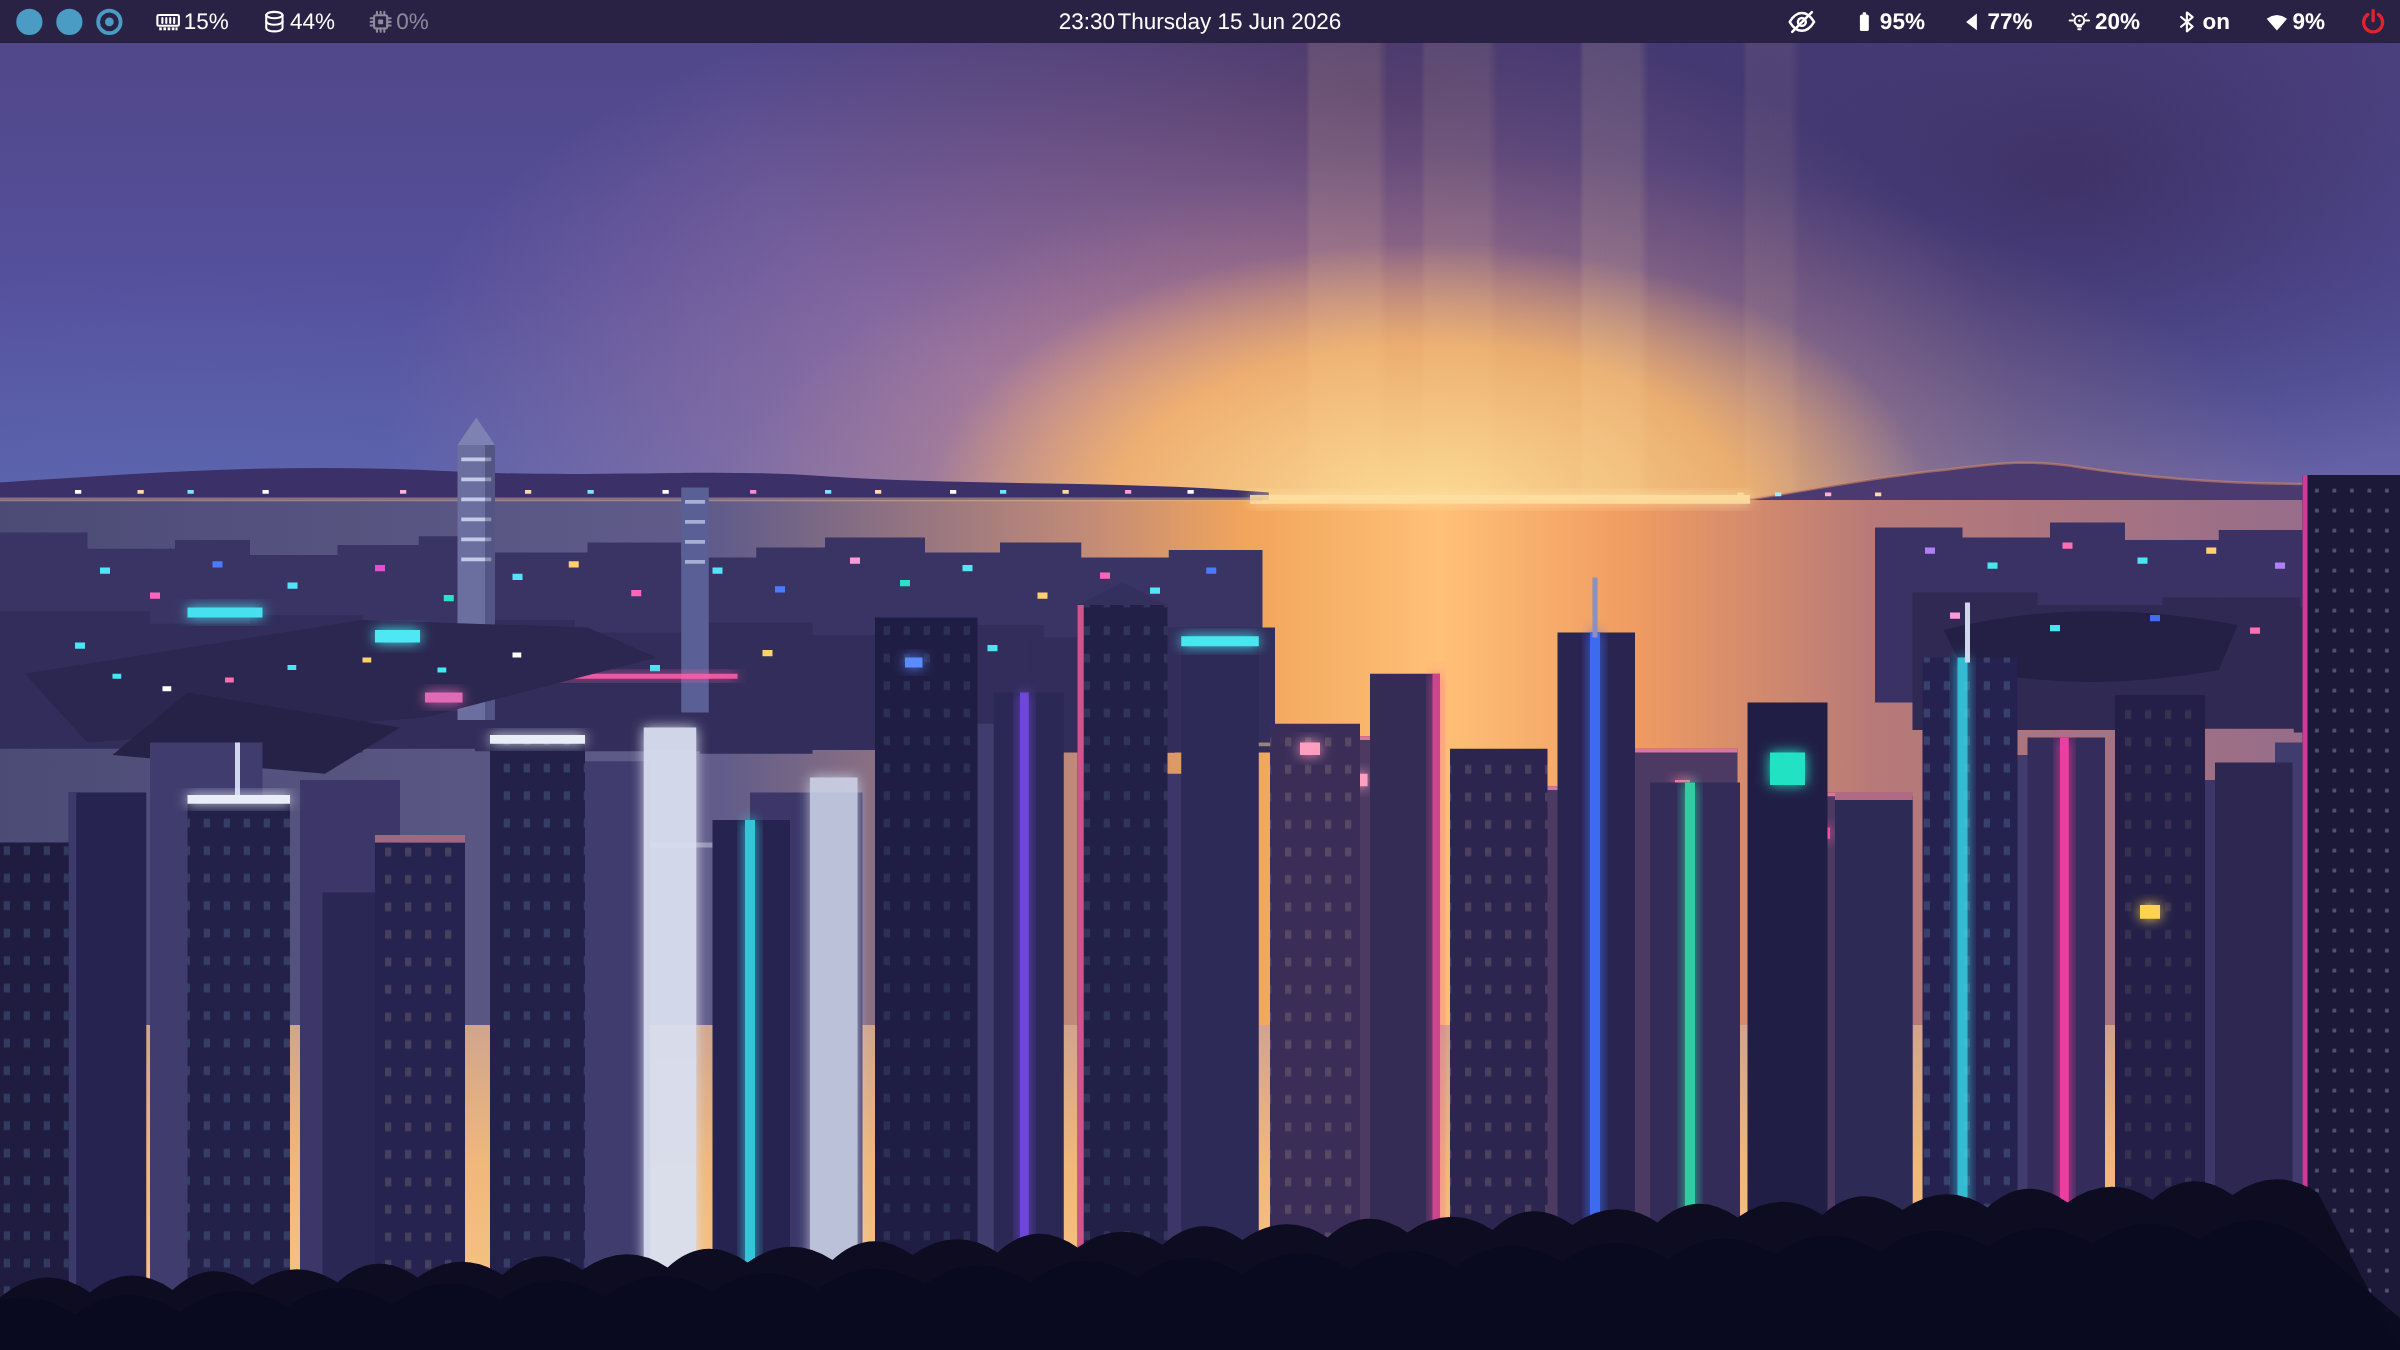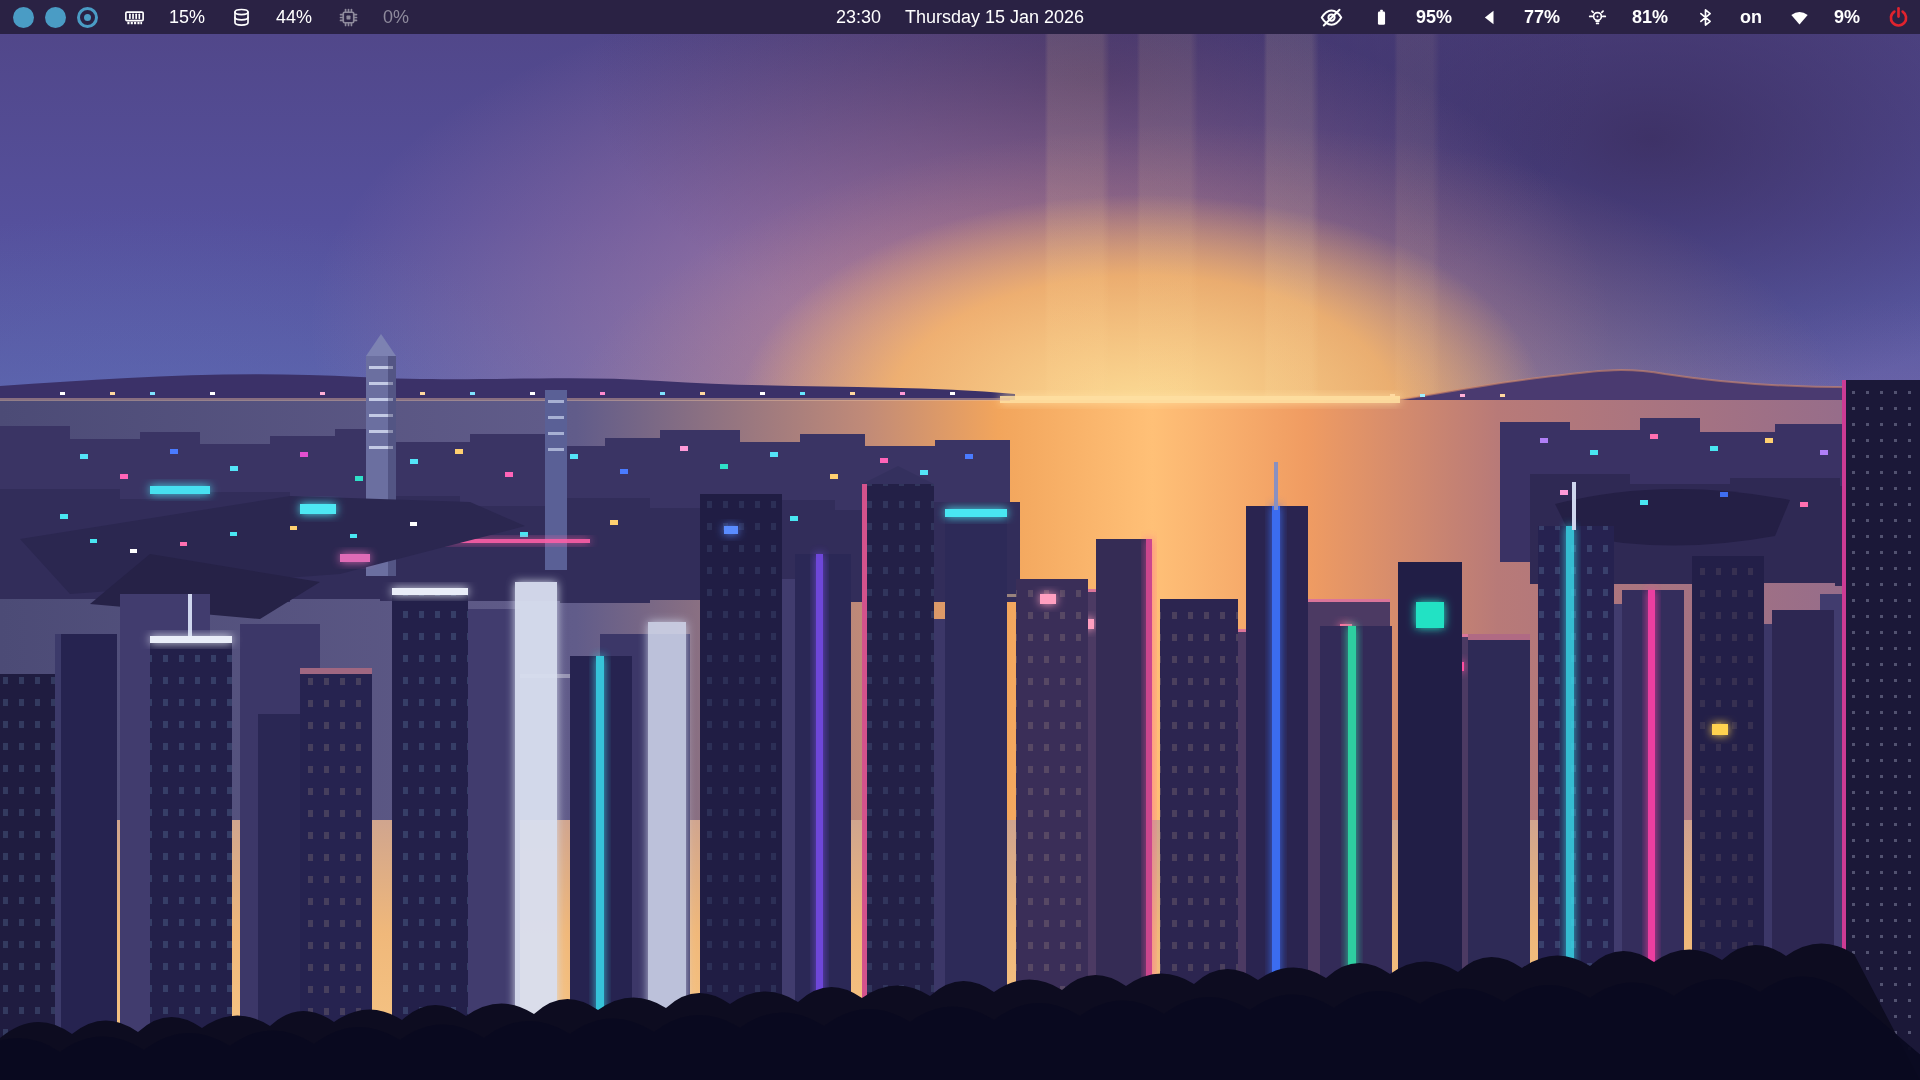--- a/index.html
+++ b/index.html
@@ -11,21 +11,21 @@
     position:absolute; left:0; top:0; width:1920px; height:34px;
     background:#2a2244; color:#fff; display:flex; align-items:center;
     padding:0 10px; z-index:10; font-size:18px;
   }
   .bar-left, .bar-right { display:flex; align-items:center; height:100%; }
   .bar-right { margin-left:auto; }
   .bar-center {
     position:absolute; left:50%; top:0; transform:translateX(-50%);
     height:34px; display:flex; align-items:center; gap:18px; white-space:nowrap;
   }
-  .widget { display:flex; align-items:center; gap:24px; cursor:default;justify-content:flex-end; }
+  .widget { display:flex; align-items:center; gap:2px; cursor:default;justify-content:flex-end; }
   .bar-left .widget { margin-left:26px; }
   .bar-right .widget { margin-left:27px;font-weight:bold; }
   .ws-dots { display:flex; align-items:center; gap:11px; margin-left:3px; }
   .ws { width:21px; height:21px; border-radius:50%; background:#4a9cc5; }
   .ws.focused { background:transparent; border:3px solid #4a9cc5; position:relative; }
   .ws.focused::after { content:""; position:absolute; inset:4px; border-radius:50%; background:#4a9cc5; }
   .dim { color:#8e8a9c; }
   .icon { display:inline-flex; align-items:center; }
   svg.i { width:21px; height:21px; }
   svg.i .s { stroke:#fff; stroke-width:1.6; fill:none; stroke-linecap:round; stroke-linejoin:round; }
@@ -117,21 +117,21 @@
             <line class="sd" x1="15" y1="10" x2="17.6" y2="10"></line>
             <line class="sd" x1="15" y1="12.8" x2="17.6" y2="12.8"></line>
         </svg>
       </span>
       <span>0%</span>
     </div>
   </div>
 
   <div class="bar-center widget">
     <span>23:30</span>
-    <span>Thursday 15 Jan 2026</span>
+    <span>Thursday 15 Jun 2026</span>
   </div>
 
   <div class="bar-right">
 
     <div class="widget">
       <span class="icon">
         <svg class="i" viewBox="0 0 20 20" style="width:25px;height:25px">
           <path class="s" d="M2.2,10 C4.6,5.9 7.2,4.3 10,4.3 C12.8,4.3 15.4,5.9 17.8,10 C15.4,14.1 12.8,15.7 10,15.7 C7.2,15.7 4.6,14.1 2.2,10 Z"></path>
           <circle class="s" cx="10" cy="10" r="2.5"></circle>
           <line class="s" x1="3.8" y1="16.4" x2="16.4" y2="3.8"></line>
@@ -164,21 +164,21 @@
           <circle class="s" cx="10" cy="9" r="3.7"></circle>
           <circle class="f" cx="10" cy="9" r="0.9"></circle>
           <line class="s" x1="8.7" y1="13.5" x2="11.3" y2="13.5"></line>
           <line class="s" x1="9.2" y1="15.6" x2="10.8" y2="15.6"></line>
           <line class="s" x1="2.6" y1="9" x2="5" y2="9"></line>
           <line class="s" x1="15" y1="9" x2="17.4" y2="9"></line>
           <line class="s" x1="4.7" y1="3.9" x2="5.9" y2="5.1"></line>
           <line class="s" x1="14.1" y1="5.1" x2="15.3" y2="3.9"></line>
         </svg>
       </span>
-      <span>81%</span>
+      <span>20%</span>
     </div>
 
     <div class="widget">
       <span class="icon">
         <svg class="i" viewBox="0 0 20 20">
           <path class="s" d="M5.6,6.3 L14.4,13.6 L10,17.2 L10,2.8 L14.4,6.4 L5.6,13.7"></path>
         </svg>
       </span>
       <span>on</span>
     </div>

